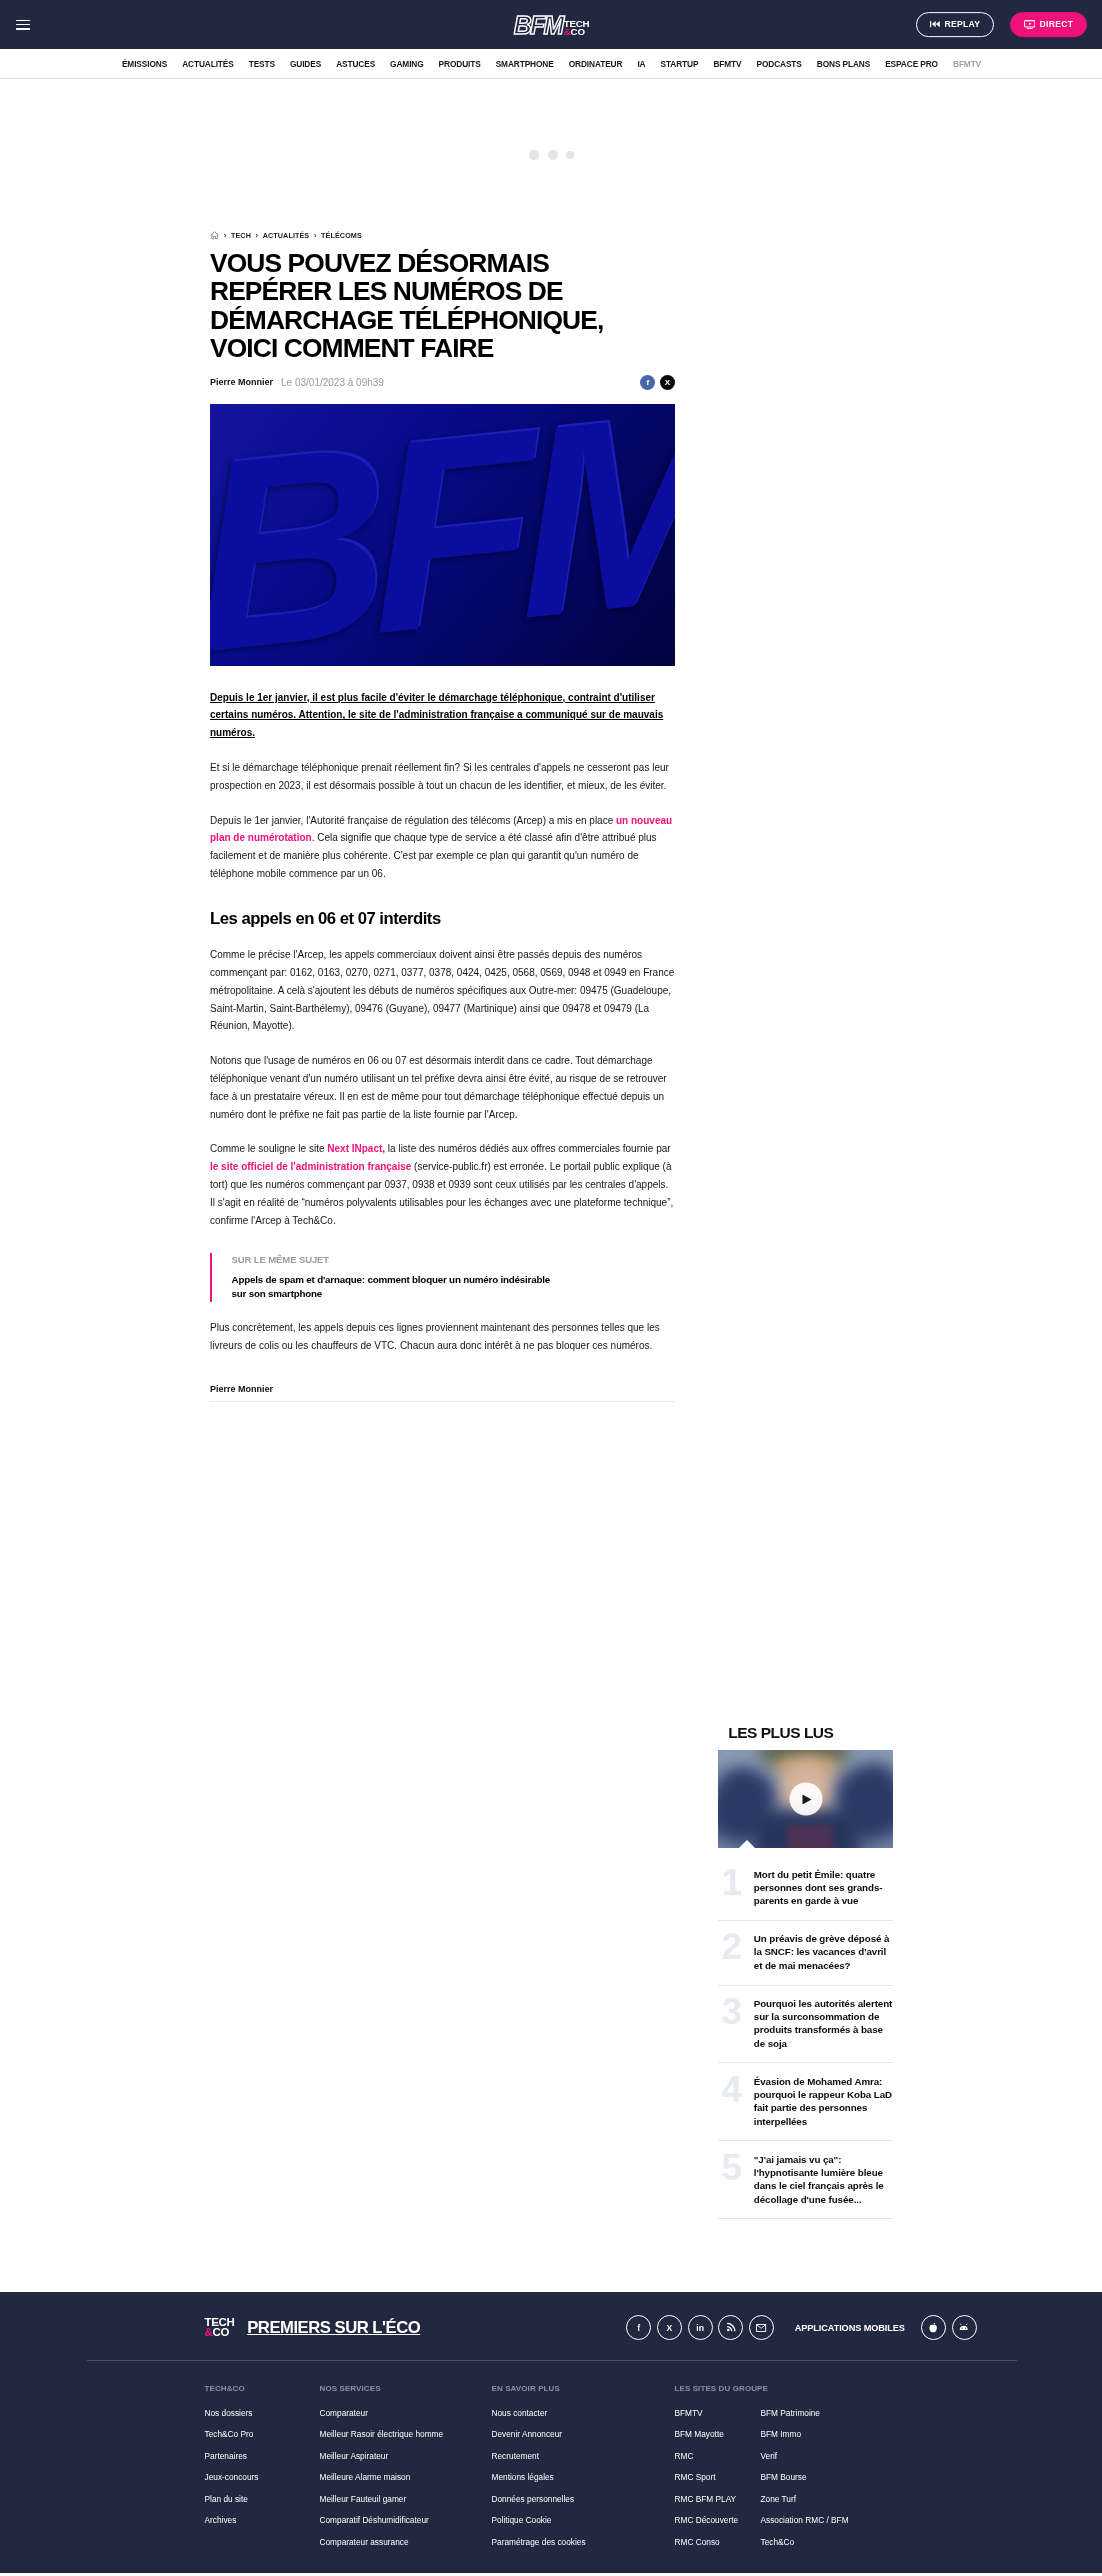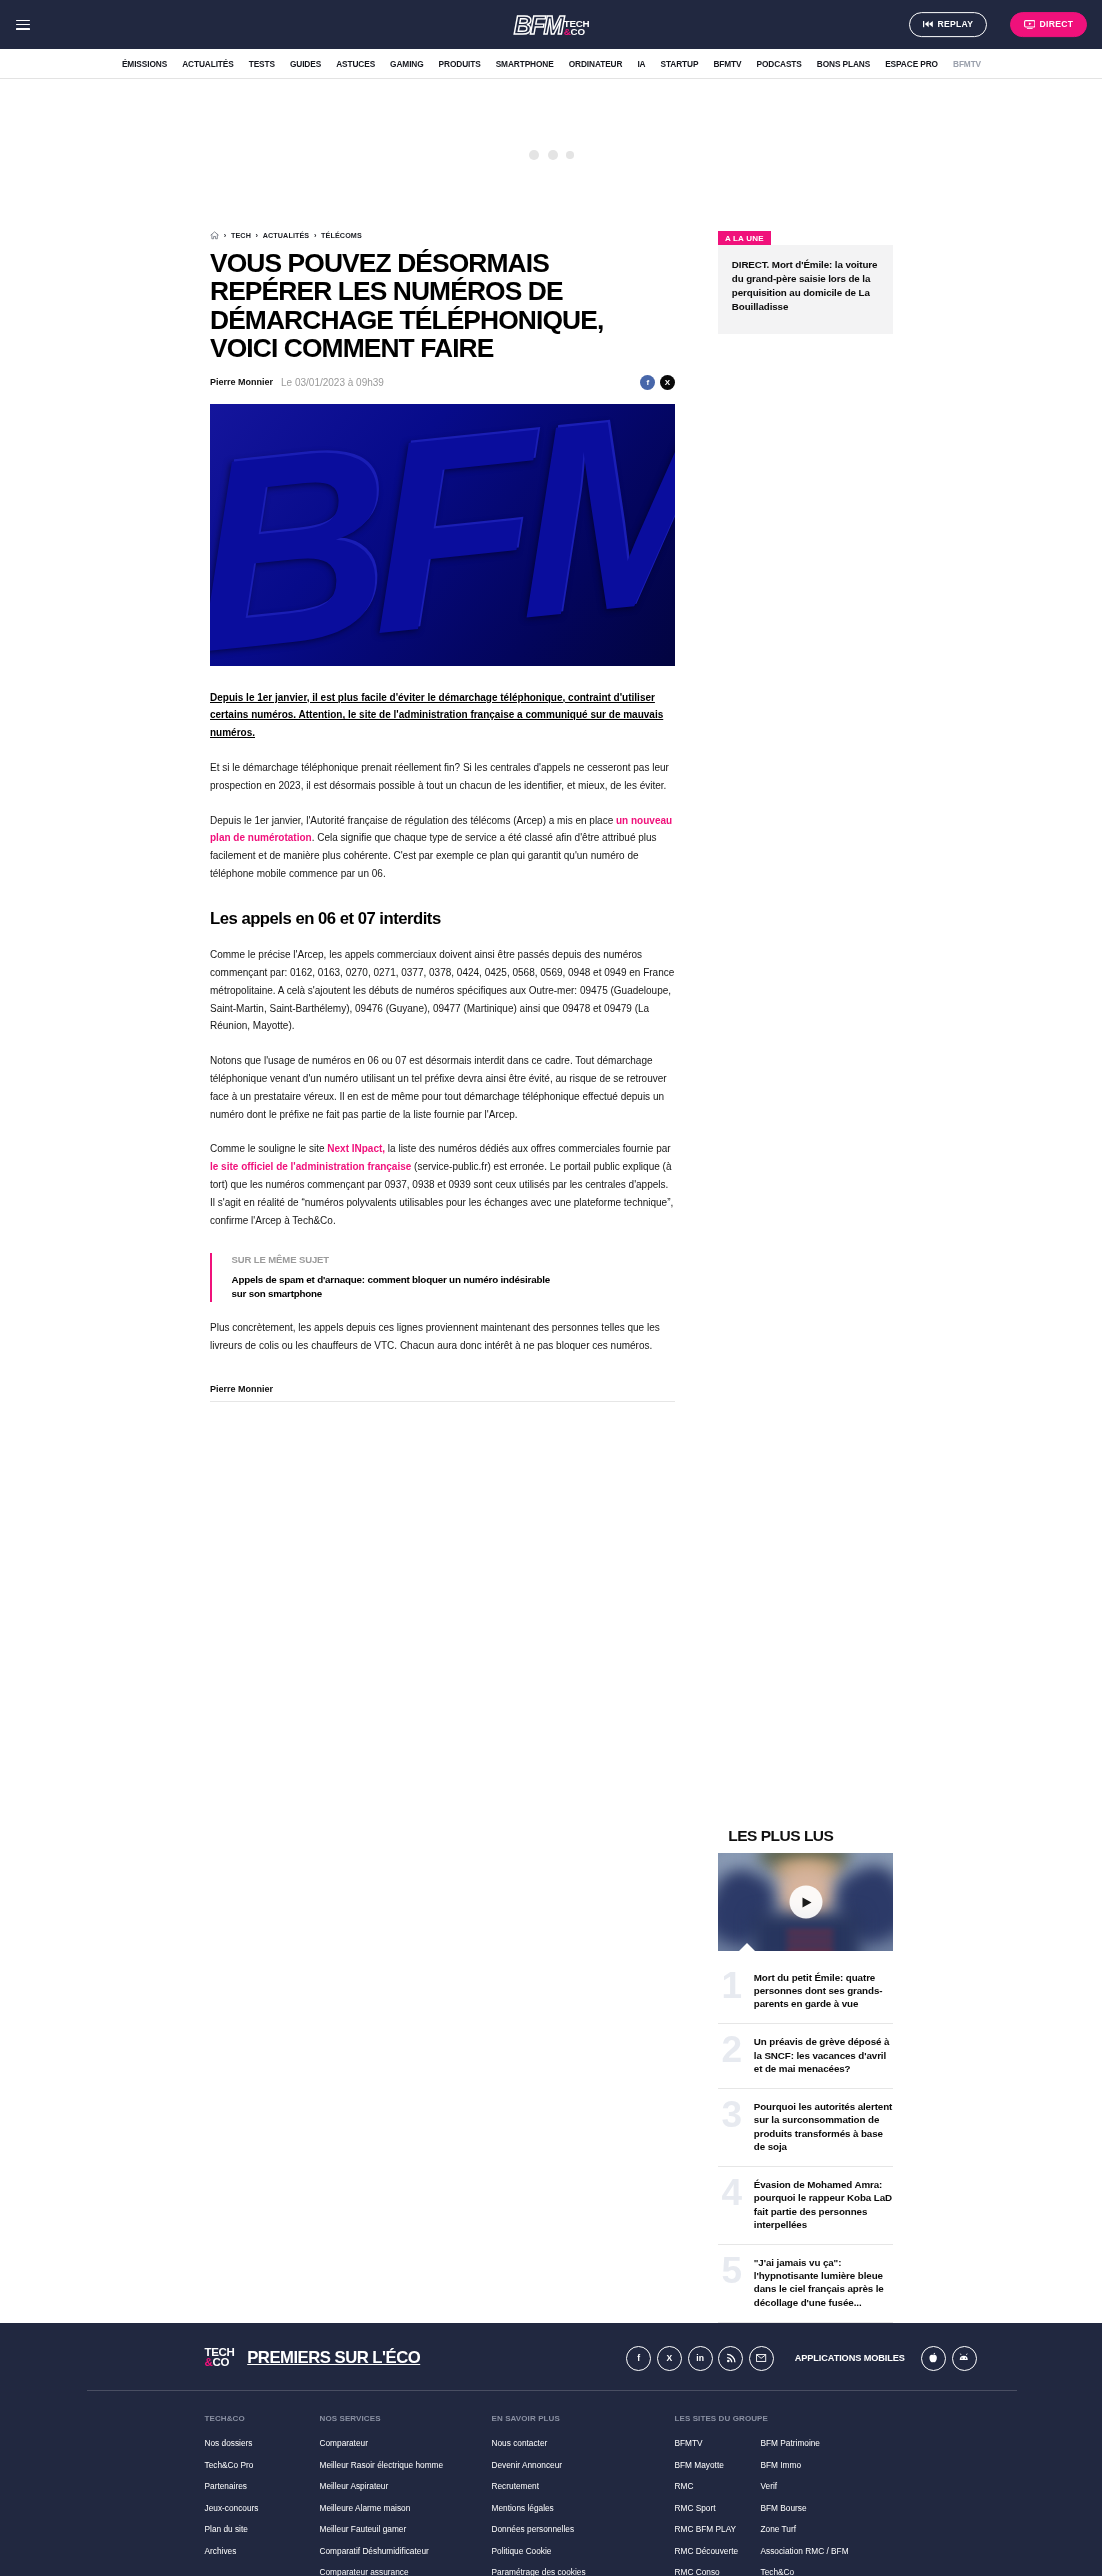--- a/index.html
+++ b/index.html
@@ -26,21 +26,21 @@
   .burger span{display:block;height:1.4px;background:#fff;border-radius:0.6px;}
   .logo{position:absolute;left:50%;top:50%;transform:translate(-50%,-50%);display:flex;align-items:center;}
   .logo-bfm{
     font-weight:900;font-size:25px;letter-spacing:-1.7px;color:transparent;
     -webkit-text-stroke:1.4px #fff;line-height:1;font-style:italic;
   }
   .logo-techco{display:flex;flex-direction:column;line-height:.85;margin-left:1.1px;margin-top:5.7px;}
   .logo-techco .t1{font-weight:900;font-size:9.8px;color:#fff;letter-spacing:-0.3px;}
   .logo-techco .t2{font-weight:900;font-size:9.8px;color:#fff;letter-spacing:-0.3px;}
   .logo-techco .amp{color:var(--pink);}
-  .header-actions{position:absolute;right:16px;top:50%;transform:translateY(-50%);display:flex;gap:23px;}
+  .header-actions{position:absolute;right:16px;top:50%;transform:translateY(-50%);display:flex;gap:16px;}
   .pill{display:flex;align-items:center;gap:4.6px;font-weight:700;font-size:8.6px;letter-spacing:0.3px;
     border-radius:15px;padding:6.9px 12.6px;cursor:pointer;font-family:inherit;}
   .pill svg{display:block;}
   .pill-replay{background:transparent;color:#fff;border:1.1px solid #fff;}
   .pill-direct{background:var(--pink);color:#fff;border:1.1px solid var(--pink);}
   
   .main-nav{background:#fff;border-bottom:0.6px solid #E3E3E3;}
   .main-nav ul{list-style:none;display:flex;justify-content:center;gap:15px;height:29px;align-items:center;}
   .main-nav li{font-weight:700;font-size:8.3px;letter-spacing:-0.1px;color:#14161d;cursor:pointer;white-space:nowrap;}
   .main-nav li.muted{color:#9AA0AC;}
@@ -248,26 +248,20 @@
           <a class="related-link">Appels de spam et d'arnaque: comment bloquer un numéro indésirable sur son smartphone</a>
         </div>
         <p class="bp">Plus concrètement, les appels depuis ces lignes proviennent maintenant des personnes telles que les livreurs de colis ou les chauffeurs de VTC. Chacun aura donc intérêt à ne pas bloquer ces numéros.</p>
       </div>
 
     <p class="author-sig">Pierre Monnier</p>
     <hr class="end-rule">
   </main>
 
   <aside class="sidebar">
-    <div>
-      <span class="alaune-badge">A LA UNE</span>
-      <div class="alaune-card">
-        <a>DIRECT. Mort d'Émile: la voiture du grand-père saisie lors de la perquisition au domicile de La Bouilladisse</a>
-      </div>
-    </div>
 
     <section class="plus-lus">
       <h3>LES PLUS LUS</h3>
       <div class="video-thumb">
         <div class="vt-shape vt-bg"></div>
         <div class="vt-shape vt-cap"></div>
         <div class="vt-shape vt-hair"></div>
         <div class="vt-shape vt-face"></div>
         <div class="vt-shape vt-arm-l"></div>
         <div class="vt-shape vt-arm-r"></div>

